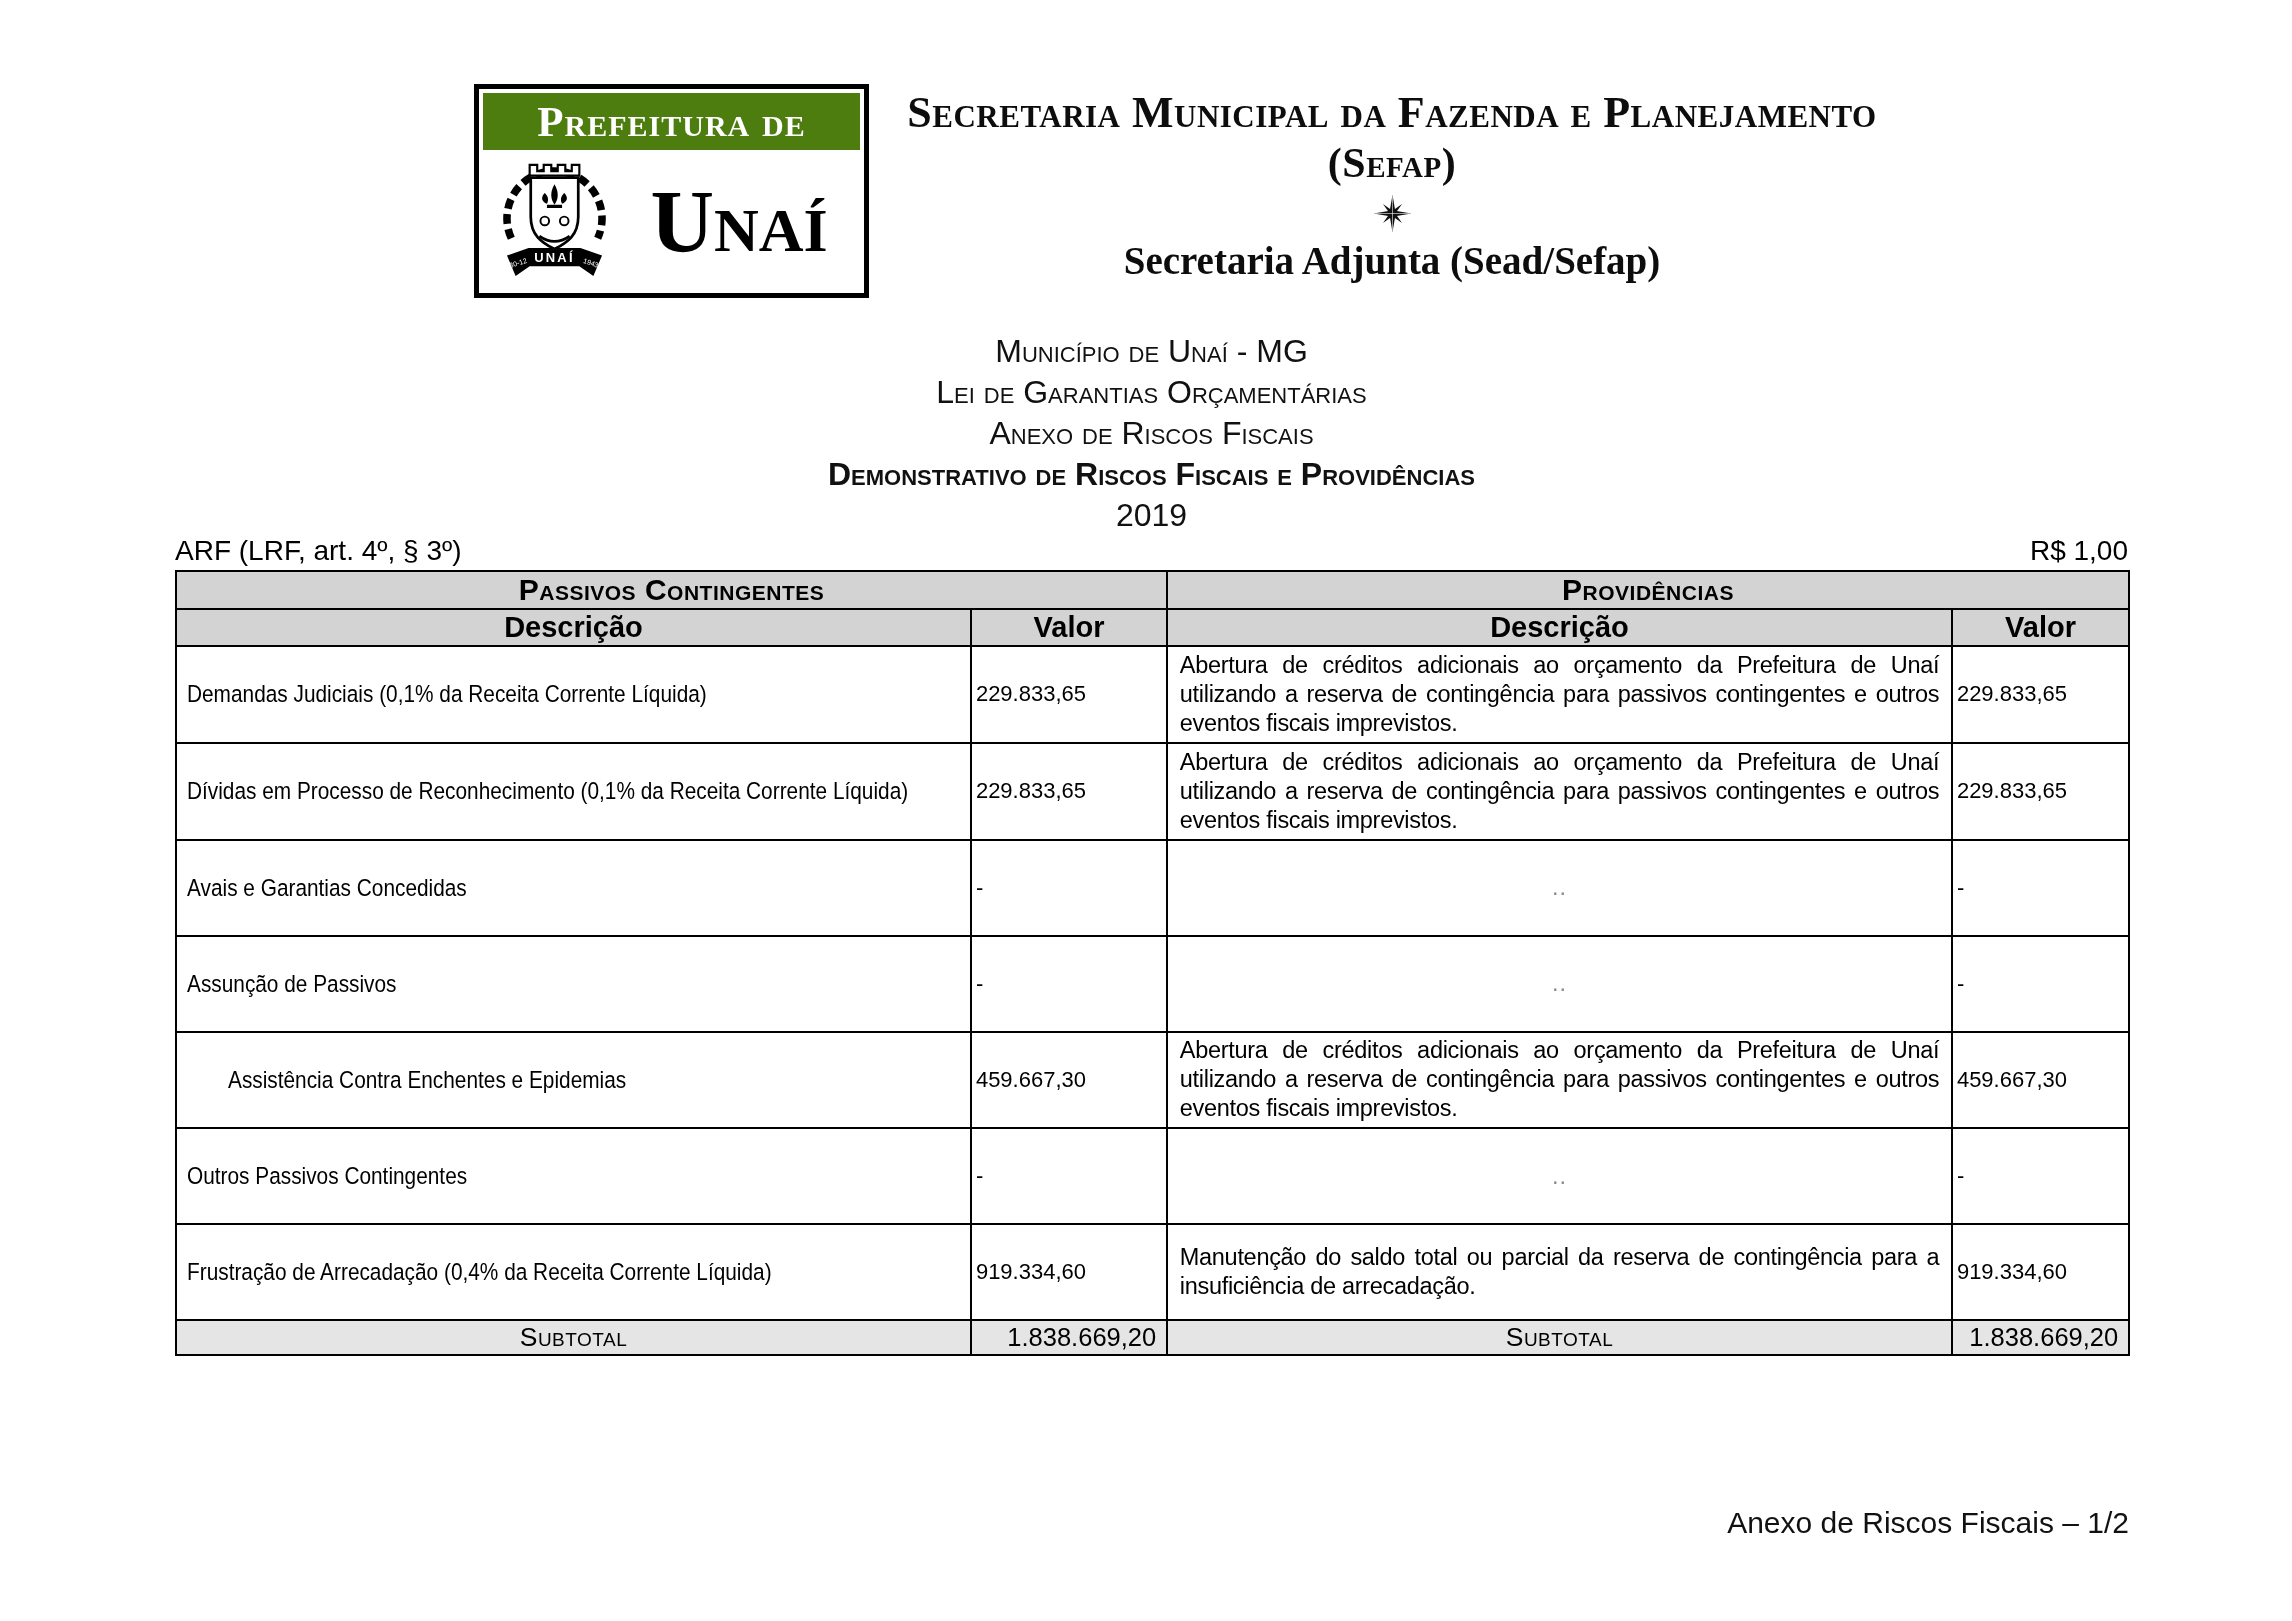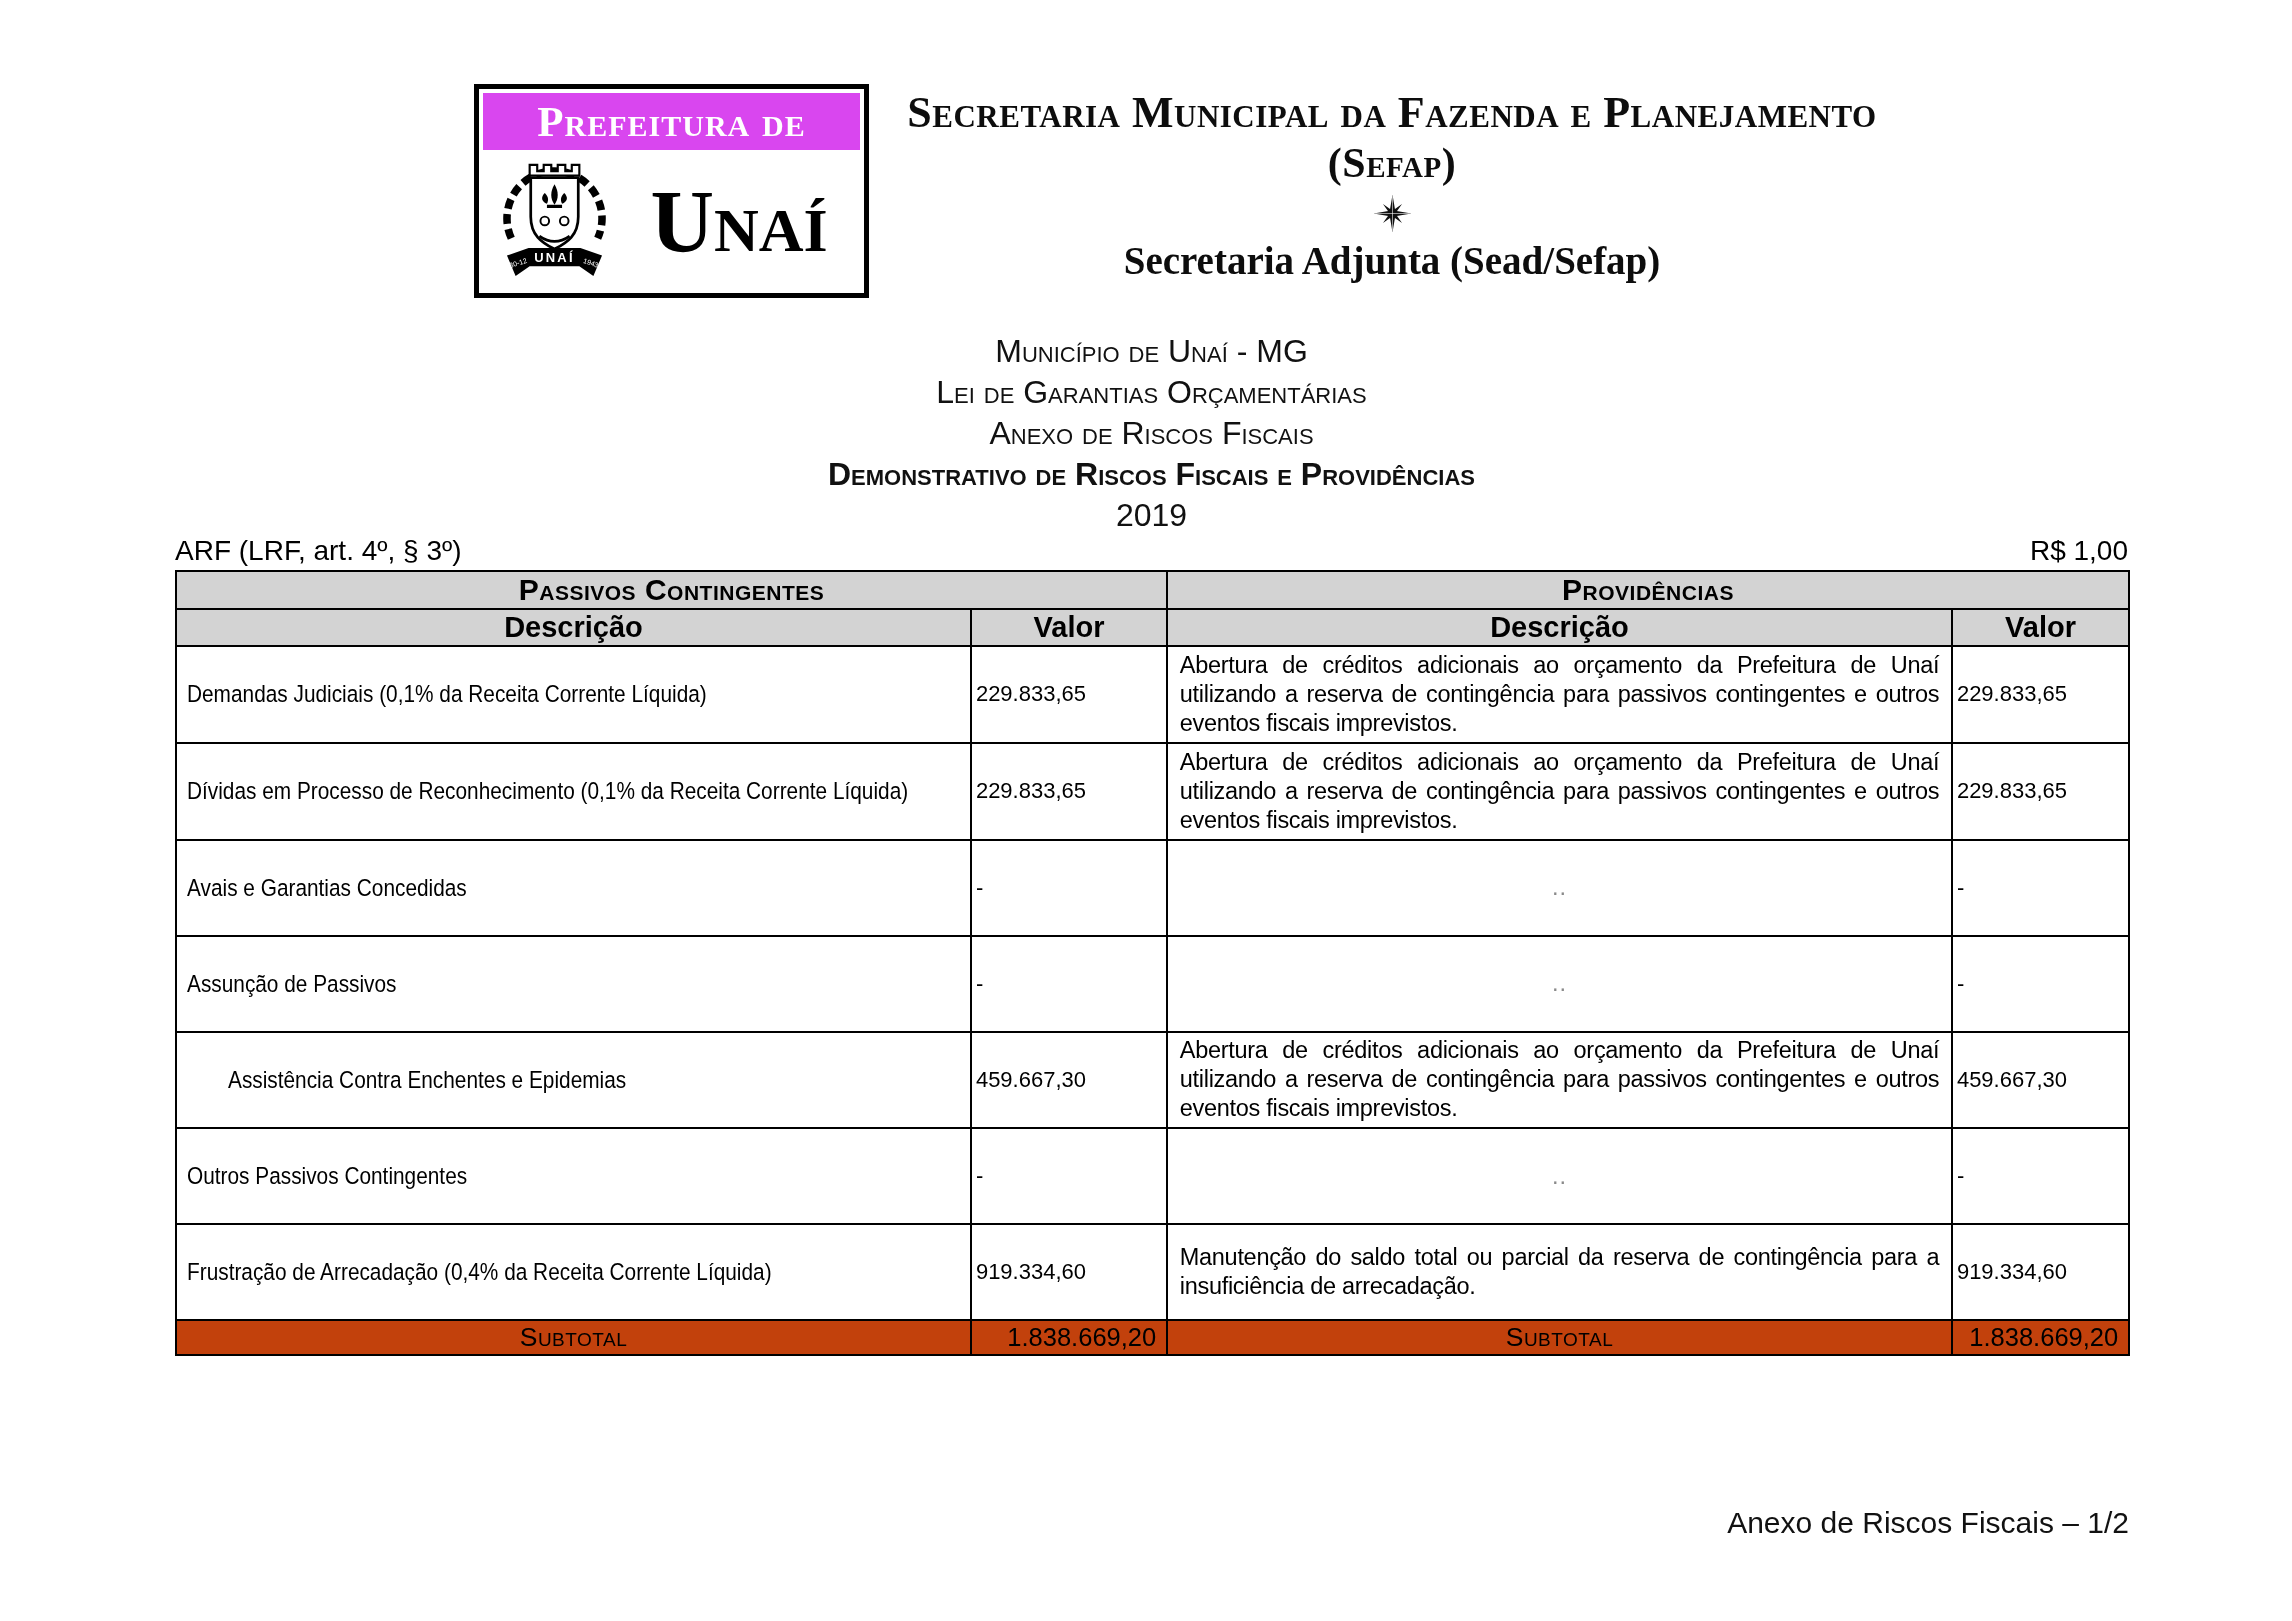--- a/index.html
+++ b/index.html
@@ -8,21 +8,21 @@
     color:#000; font-family:"Liberation Sans", sans-serif; overflow:hidden;
   }
 
   
   .logo-box {
     position:absolute; left:474px; top:84px; width:395px; height:214px;
     border:5.9px solid #000; box-sizing:border-box; padding:3.9px;
     display:flex; flex-direction:column; gap:3.9px; background:#fff;
   }
   .logo-top {
-    height:61px; background:#d946ef; color:#fff; display:flex;
+    height:61px; background:#4d7c0f; color:#fff; display:flex;
     align-items:center; justify-content:center;
     font-family:"Liberation Serif", serif; font-variant:small-caps;
     font-weight:bold; font-size:43px; letter-spacing:1px;
   }
   .logo-bottom { flex:1; display:flex; align-items:center; padding-left:2px; }
   .crest { width:139px; height:135px; flex:none; }
   .logo-name {
     flex:1; text-align:center; font-family:"Liberation Serif", serif;
     font-variant:small-caps; font-weight:bold; font-size:88px; line-height:1;
     padding-right:5.9px;
@@ -69,21 +69,21 @@
   td.desc { text-align:left; padding:0 3.9px 0 9.8px; vertical-align:middle; white-space:nowrap; }
   td.desc .cond { display:inline-block; transform:scaleX(0.85); transform-origin:0 50%; font-size:24.5px; }
   td.desc.indent { padding-left:51px; }
   td.val { text-align:left; padding:0 9.8px 0 3.9px; vertical-align:middle; font-size:22px; }
   td.prov {
     text-align:justify; padding:3.9px 11.8px; vertical-align:middle;
     font-size:23.5px; line-height:29px; letter-spacing:-0.3px;
   }
   td.prov.dots { text-align:center; color:#8a8a8a; letter-spacing:1px; }
   tr.subtotal { height:32px; }
-  tr.subtotal td { background:#c2410c;margin-top:38px; }
+  tr.subtotal td { background:#e5e5e5;margin-top:38px; }
   td.st-label { text-align:center; font-variant:small-caps; font-size:26.5px; letter-spacing:0.5px; }
   td.st-val { text-align:right; padding-right:9.8px; font-size:25.5px; }
 
   
   .footer { position:absolute; right:164px; top:1506px; font-size:30px; color:#111; }
 </style>
 </head>
 <body>
 
 <div class="page">

